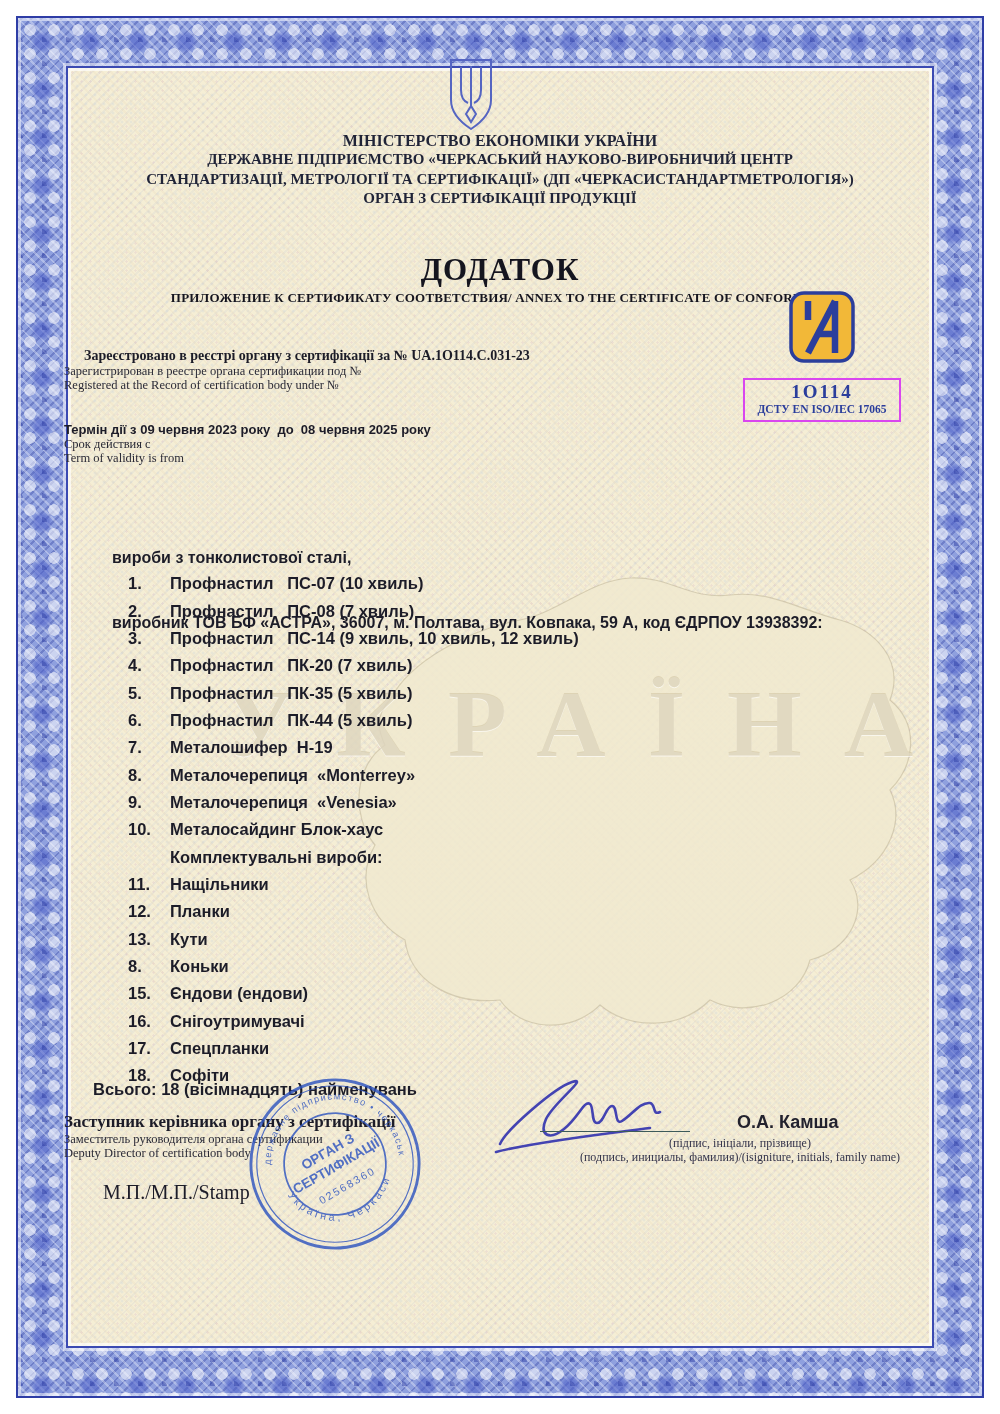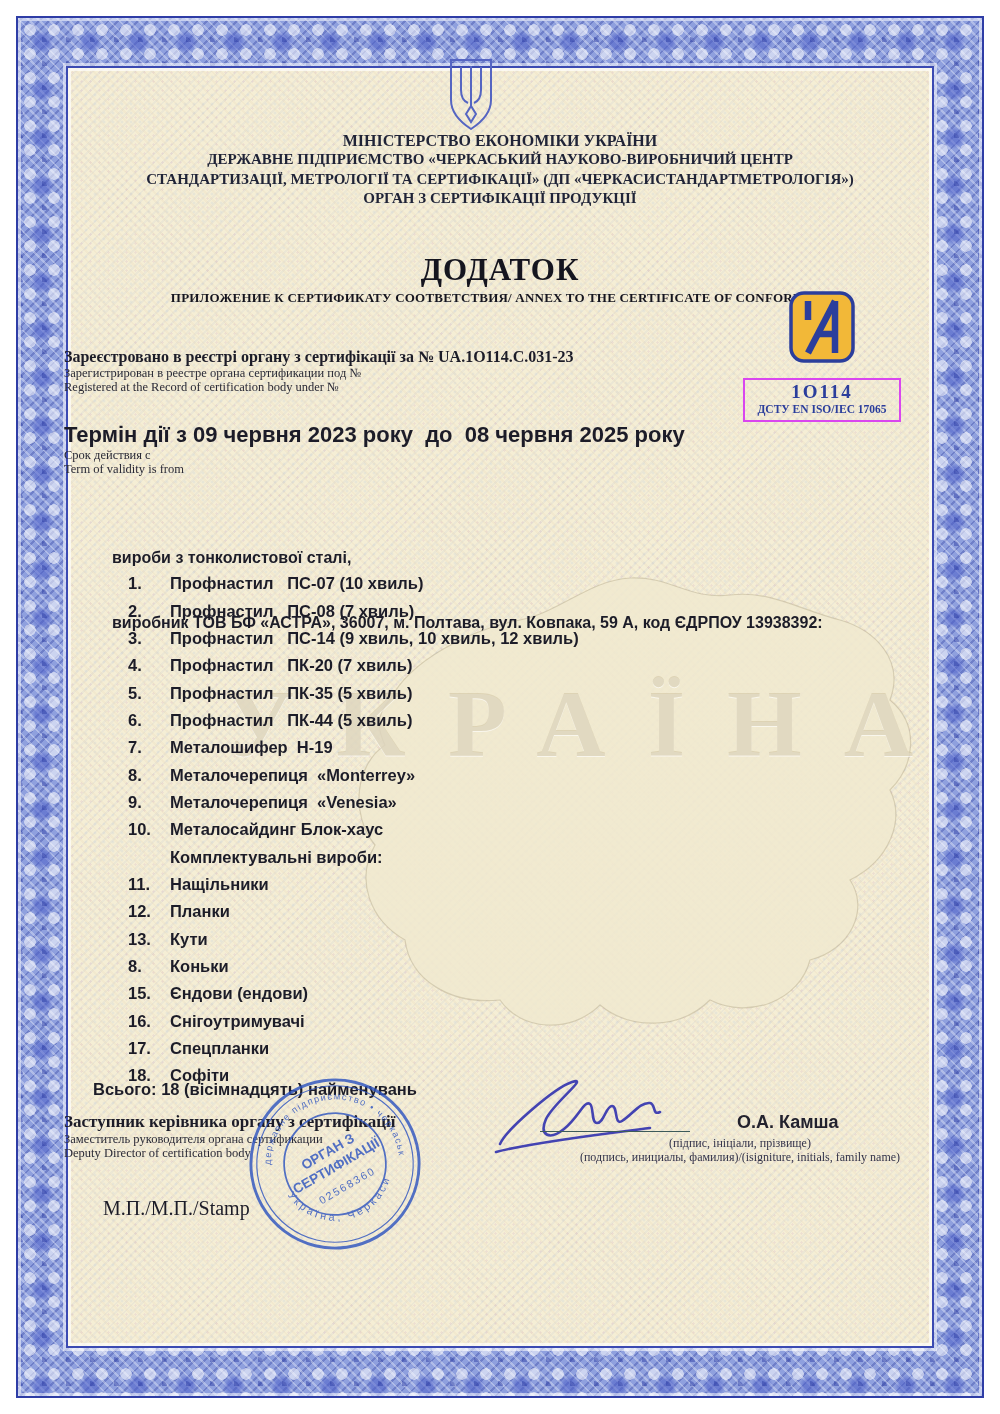--- a/index.html
+++ b/index.html
@@ -40,38 +40,38 @@
   .title-l1{font-size:31px;font-weight:bold;line-height:36px;letter-spacing:1px;}
   .title-l2{font-size:31px;font-weight:bold;line-height:36px;letter-spacing:.5px;}
   .title-sub{font-size:13px;font-weight:bold;margin-top:2px;letter-spacing:.2px;}
   
   .code-box{left:743px;top:378px;width:154px;height:40px;border:2px solid #d946ef;
     text-align:center;color:#2b3e9c;}
   .code-big{font-size:19px;font-weight:bold;letter-spacing:2px;line-height:21px;margin-top:1px;}
   .code-std{font-size:11.5px;font-weight:bold;line-height:14px;}
   
   .reg{left:64px;top:348px;width:700px;}
-  .reg-main{font-size:16px;font-weight:bold;white-space:pre-wrap;}
+  .reg-main{font-size:14px;font-weight:bold;white-space:pre-wrap;padding-left:20px;}
   .sub-small{font-size:12.5px;line-height:14px;color:#2a2a36;}
   .validity{left:64px;top:422px;width:700px;}
-  .val-main{font-family:"Liberation Sans",sans-serif;font-size:22px;font-weight:bold;white-space:pre-wrap;}
+  .val-main{font-family:"Liberation Sans",sans-serif;font-size:13px;font-weight:bold;white-space:pre-wrap;}
   
   .intro{left:70px;top:504px;width:820px;font-family:"Liberation Sans",sans-serif;
     font-size:16px;font-weight:bold;line-height:21.5px;white-space:pre-wrap;margin-left:42px;}
   .plist{left:128px;top:570px;width:600px;font-family:"Liberation Sans",sans-serif;
     font-size:16.5px;font-weight:bold;}
   .prow{display:flex;height:27.35px;align-items:center;}
   .pnum{width:42px;flex:none;}
   .ptext{white-space:pre-wrap;}
   .subhead{padding-left:42px;}
   .total{left:93px;top:1080px;font-family:"Liberation Sans",sans-serif;font-size:16.5px;font-weight:bold;}
   
   .role{left:64px;top:1112px;width:440px;}
   .role-main{font-size:17px;font-weight:bold;}
-  .mp{left:103px;top:1181px;font-size:20px;margin-top:16px;}
+  .mp{left:103px;top:1181px;font-size:20px;}
   .sig-line{left:540px;top:1131px;width:150px;border-bottom:1.6px solid #3d5a5a;}
   .signer-name{left:737px;top:1112px;font-family:"Liberation Sans",sans-serif;font-size:18px;font-weight:bold;color:#22222e;}
   .captions{left:520px;top:1137px;width:440px;text-align:center;color:#33334a;}
   .cap{font-size:12px;line-height:13.5px;}
   .stamp{left:247px;top:1076px;opacity:.82;transform:rotate(-8deg);}
   .sig-svg{left:492px;top:1072px;}
 </style>
 </head>
 <body>
 

